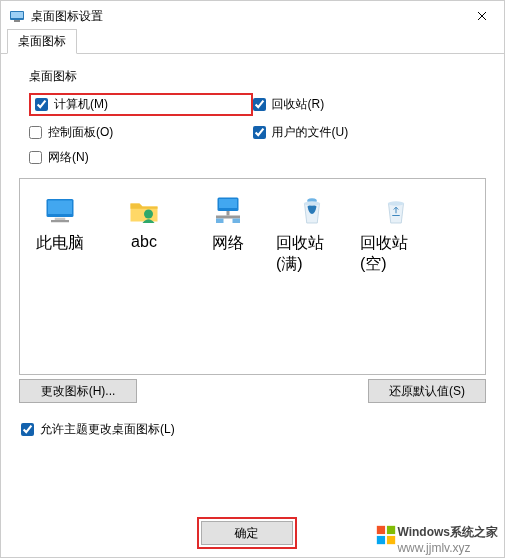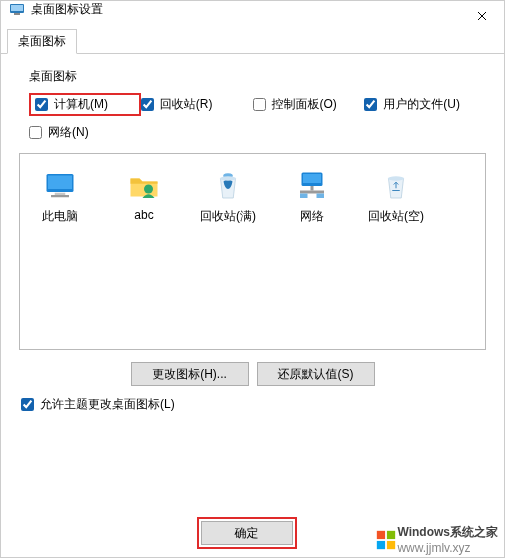--- a/index.html
+++ b/index.html
@@ -1,40 +1,40 @@
 <!DOCTYPE html>
 <html><head>
 <meta charset="utf-8">
 <style>
 html,body{margin:0;padding:0;font-family:"Microsoft YaHei","Segoe UI",sans-serif;font-size:12px;color:#000;background:#fff}
 .window{width:505px;height:558px;position:relative;border:1px solid #ccc;box-sizing:border-box;overflow:hidden}
-.titlebar{height:30px;display:flex;padding:0 8px;position:relative}
+.titlebar{height:30px;display:flex;align-items:center;padding:0 8px;position:relative}
 .titlebar .sys-icon{width:16px;height:16px;margin-right:6px;display:flex;align-items:center;justify-content:center}
 .title-text{font-weight:normal}
 .close-btn{position:absolute;right:0;top:0;width:44px;height:30px;display:flex;align-items:center;justify-content:center;font-size:14px;color:#000}
 .tabstrip{height:22px;display:flex;align-items:flex-end;padding-left:6px;border-bottom:1px solid #ccc}
 .tab{padding:3px 10px;border:1px solid #ccc;border-bottom:1px solid #fff;background:#fff;position:relative;top:1px;font-size:12px}
 .content{padding:14px 18px 8px 18px}
 .group-label{margin-left:10px;margin-bottom:4px}
-.check-grid{display:grid;grid-template-columns:1fr 1fr 1fr 1fr;row-gap:8px;padding:4px 10px 12px 10px}
+.check-grid{display:grid;grid-template-columns:1fr 1fr;row-gap:8px;padding:4px 10px 12px 10px}
 .check{display:flex;align-items:center;gap:6px}
 .check input{width:13px;height:13px;margin:0}
 .red-box{border:2px solid #e02a2a;padding:1px 4px;display:inline-flex;align-items:center;gap:6px}
 .icon-well{border:1px solid #b9b9b9;height:185px;padding:10px 4px 0 4px}
 .icon-row{display:flex;gap:12px;justify-content:flex-start}
 .cell{width:72px;display:flex;flex-direction:column;align-items:center;gap:4px;padding:4px 0}
-.cell .lbl{font-size:12px;text-align:left}
-.btn-row{display:flex;justify-content:center;gap:8px;margin-top:12px}
+.cell .lbl{font-size:16px;text-align:left}
+.btn-row{display:flex;justify-content:space-between;gap:8px;margin-top:4px}
 .btn{min-width:96px;height:22px;border:1px solid #adadad;background:#e1e1e1;font-size:12px;display:inline-flex;align-items:center;justify-content:center;padding:0 10px}
-.allow-row{margin-top:10px;padding-left:2px}
+.allow-row{margin-top:18px;padding-left:2px}
 .bottom-btns{position:absolute;bottom:8px;left:0;right:12px;display:flex;justify-content:center;gap:8px}
 .bottom-btns .btn{min-width:70px}
 .ok-outline{border:2px solid #e02a2a;padding:2px}
 
-.wm{position:absolute;right:6px;bottom:2px;display:flex;align-items:center;color:#444}
+.wm{position:absolute;right:6px;bottom:2px;display:flex;color:#444}
 .wm-logo{width:22px;height:22px}
 
 svg.icon48{width:36px;height:36px;display:block}
 input[type=checkbox]{accent-color:#1362ae}
 </style>
 </head>
 <body>
 
 <div class="window">
 
@@ -105,38 +105,38 @@
             <path d="M6 14 h12 l4 4 h20 v20 h-36 z" fill="#ffd867"></path>
             <path d="M6 14 h12 l4 4 h20 v3 h-36 z" fill="#f3c23c"></path>
             <circle cx="30" cy="28" r="6" fill="#2fa86b"></circle>
             <path d="M22 40 q8 -10 16 0 z" fill="#2fa86b"></path>
           </svg>
           <div class="lbl">abc</div>
         </div>
 
         <div class="cell">
           <svg class="icon48" viewBox="0 0 48 48">
-            <path d="M14 14 h20 l-3 26 h-14 z" fill="#e8f1f8" stroke="#b5cddf"></path>
-            <path d="M18 12 q-2 -5 6 -5 q8 0 6 5" fill="#6fb4e6"></path>
-            <path d="M18 18 q6 -6 12 0 q-2 10 -6 10 q-4 0 -6 -10" fill="#2a7ab8"></path>
-            <ellipse cx="24" cy="14" rx="11" ry="3" fill="#cfe3f2"></ellipse>
-          </svg>
-          <div class="lbl">回收站(满)</div>
-        </div>
-
-        <div class="cell">
-          <svg class="icon48" viewBox="0 0 48 48">
             <rect x="10" y="6" width="28" height="18" rx="2" fill="#1b84d6"></rect>
             <rect x="12" y="8" width="24" height="12" fill="#42a7f0"></rect>
             <rect x="22" y="24" width="4" height="6" fill="#9a9a9a"></rect>
             <rect x="8" y="30" width="32" height="4" fill="#9a9a9a"></rect>
             <rect x="8" y="34" width="10" height="6" fill="#6fb4e6"></rect>
             <rect x="30" y="34" width="10" height="6" fill="#6fb4e6"></rect>
           </svg>
           <div class="lbl">网络</div>
+        </div>
+
+        <div class="cell">
+          <svg class="icon48" viewBox="0 0 48 48">
+            <path d="M14 14 h20 l-3 26 h-14 z" fill="#e8f1f8" stroke="#b5cddf"></path>
+            <path d="M18 12 q-2 -5 6 -5 q8 0 6 5" fill="#6fb4e6"></path>
+            <path d="M18 18 q6 -6 12 0 q-2 10 -6 10 q-4 0 -6 -10" fill="#2a7ab8"></path>
+            <ellipse cx="24" cy="14" rx="11" ry="3" fill="#cfe3f2"></ellipse>
+          </svg>
+          <div class="lbl">回收站(满)</div>
         </div>
 
         <div class="cell">
           <svg class="icon48" viewBox="0 0 48 48">
             <path d="M14 14 h20 l-3 26 h-14 z" fill="#e8f1f8" stroke="#b5cddf"></path>
             <ellipse cx="24" cy="14" rx="11" ry="3" fill="#cfe3f2"></ellipse>
             <path d="M21 22 l3 -3 l3 3 M24 19 v8 M19 30 h10" stroke="#2a7ab8" stroke-width="1.2" fill="none"></path>
           </svg>
           <div class="lbl">回收站(空)</div>
         </div>

